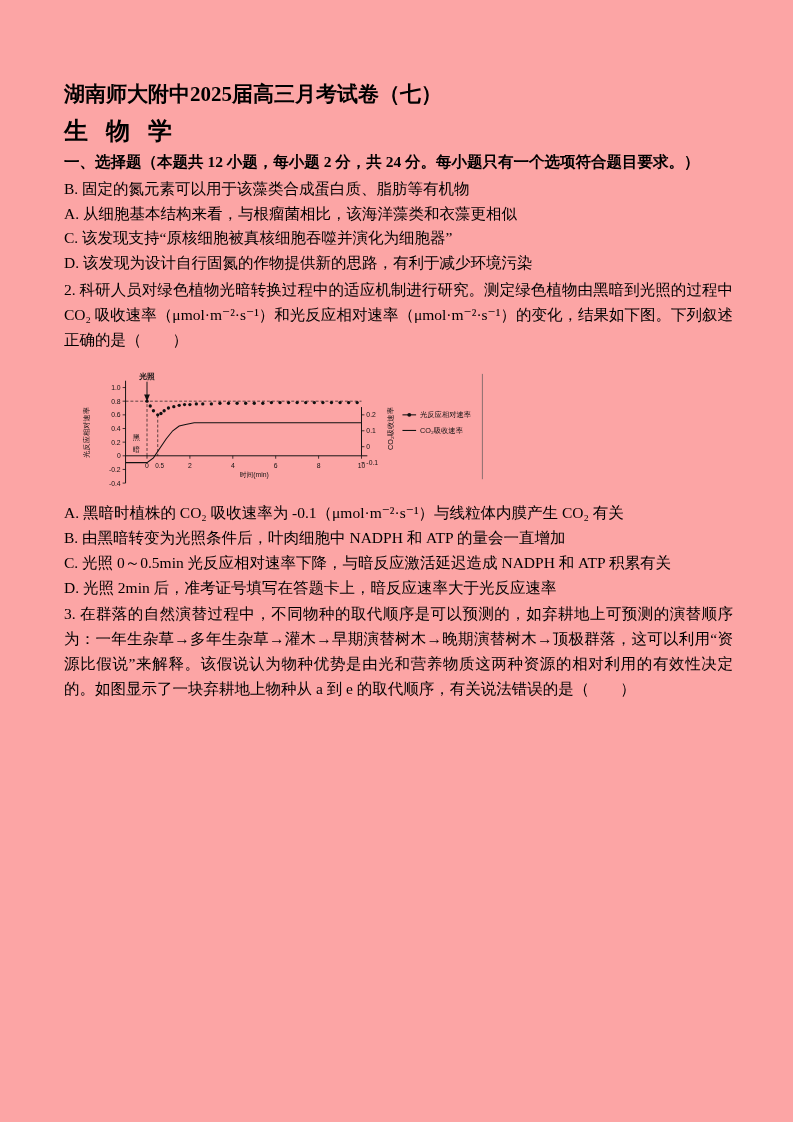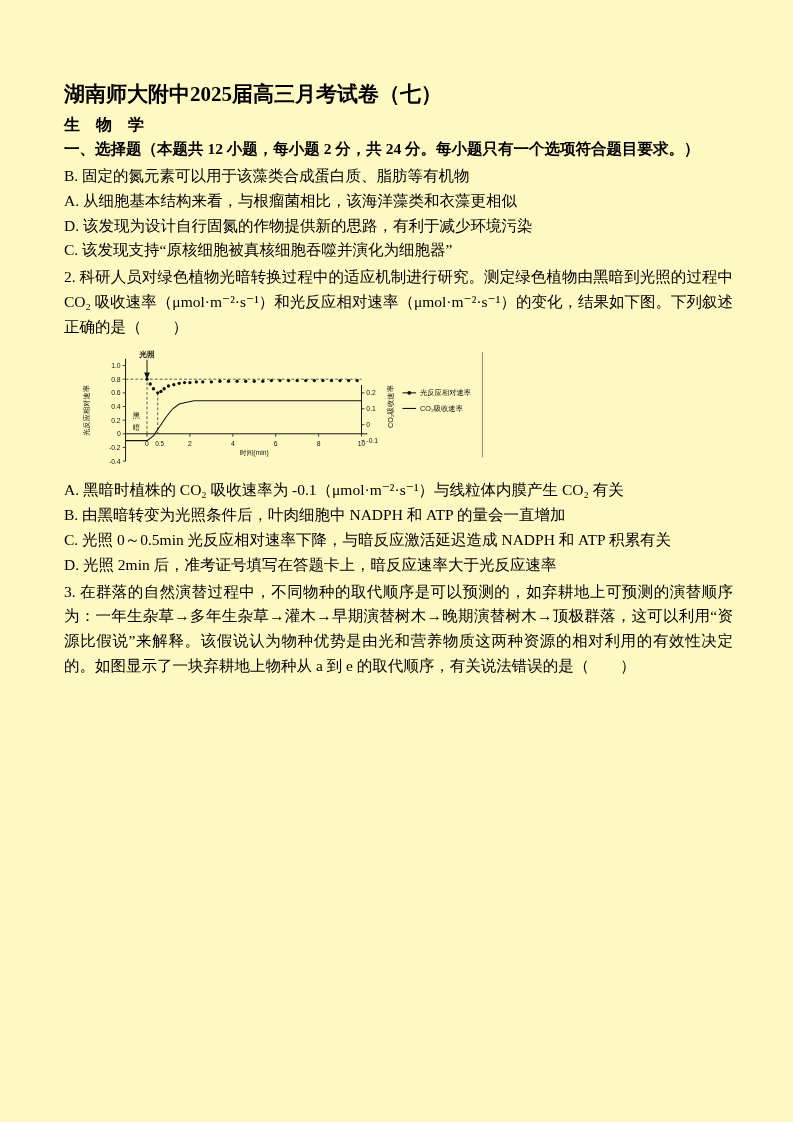--- a/index.html
+++ b/index.html
@@ -1,46 +1,46 @@
 <!DOCTYPE html>
 <html><head>
 <meta charset="utf-8">
 <style>
   html,body{margin:0;padding:0;background:#ffffff;}
   .page{
-    width:793px;height:1122px;background:#fef9c3;color:#000;
+    width:793px;height:1122px;background:#fca5a5;color:#000;
     font-family:"Liberation Serif","DejaVu Serif",serif;
     box-sizing:border-box;padding:78px 60px 40px 64px;position:relative;
     font-size:15.5px;line-height:1.6;
   }
   .page p{margin:0;text-align:justify;}
   .doc-title{font-size:21px;font-weight:700;text-align:center;margin:0 0 14px;}
-  .doc-subject{font-size:16px;font-weight:700;text-align:center;letter-spacing:6px;margin:0 0 26px;}
+  .doc-subject{font-size:24px;font-weight:700;text-align:center;letter-spacing:6px;margin:0 0 26px;}
   .notice p{font-weight:700;}
   .section-heading{font-weight:700;margin-top:2px;}
   .q{margin-top:2px;}
-  figure.chart{margin:8px 0 6px 14px;padding:0;}
+  figure.chart{margin:18px 0 6px 14px;padding:0;}
   svg{font-family:"Liberation Sans","DejaVu Sans",sans-serif;}
 </style>
 </head>
 <body>
 
 <div class="page">
 
   <p class="doc-title">湖南师大附中2025届高三月考试卷（七）</p>
   <p class="doc-subject">生 物 学</p>
 
 
   <p class="section-heading">一、选择题（本题共 12 小题，每小题 2 分，共 24 分。每小题只有一个选项符合题目要求。）</p>
 
   <div class="q">
     <p>B. 固定的氮元素可以用于该藻类合成蛋白质、脂肪等有机物</p>
     <p>A. 从细胞基本结构来看，与根瘤菌相比，该海洋藻类和衣藻更相似</p>
+    <p>C. 该发现支持“原核细胞被真核细胞吞噬并演化为细胞器”</p>
     <p>D. 该发现为设计自行固氮的作物提供新的思路，有利于减少环境污染</p>
-    <p>C. 该发现支持“原核细胞被真核细胞吞噬并演化为细胞器”</p>
   </div>
 
   <div class="q">
     <p>2. 科研人员对绿色植物光暗转换过程中的适应机制进行研究。测定绿色植物由黑暗到光照的过程中 CO₂ 吸收速率（μmol·m⁻²·s⁻¹）和光反应相对速率（μmol·m⁻²·s⁻¹）的变化，结果如下图。下列叙述正确的是（　　）</p>
     <figure class="chart">
       <svg id="chart-svg" viewBox="0 0 460 120" width="450" height="117" aria-label="light-dark transition chart">
           <line x1="48" y1="11" x2="48" y2="116" stroke="#111" stroke-width="1"></line>
           <line x1="48" y1="88" x2="296" y2="88" stroke="#111" stroke-width="1"></line>
           <line x1="290" y1="38" x2="290" y2="88" stroke="#111" stroke-width="1"></line>
           <line x1="45" y1="18" x2="48" y2="18" stroke="#111" stroke-width="0.8"></line>

